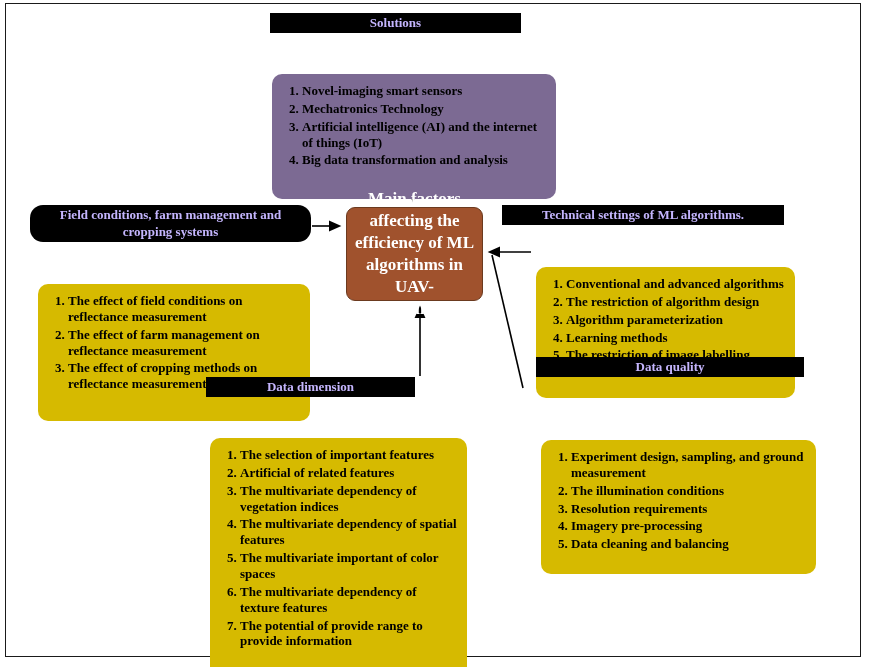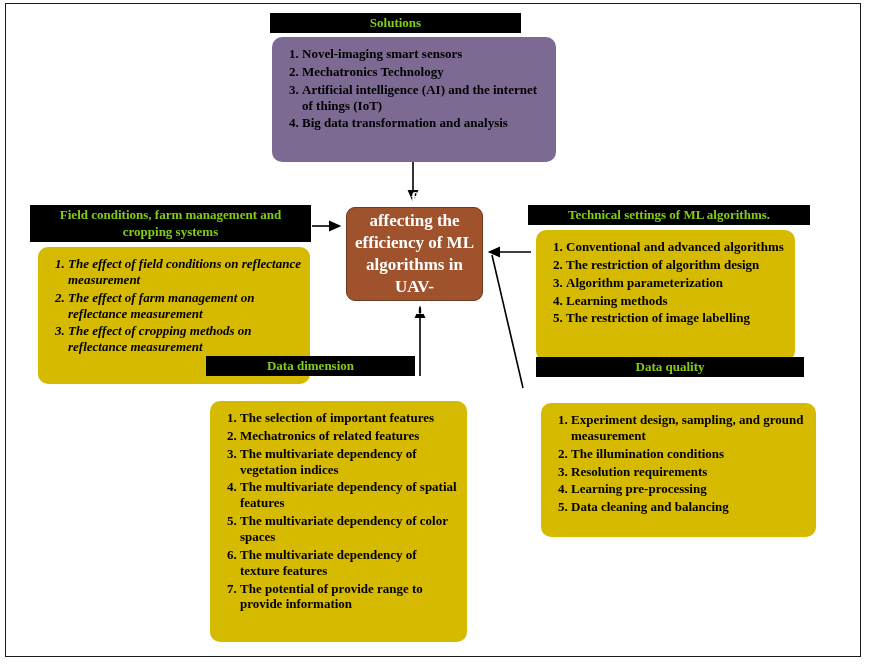--- a/index.html
+++ b/index.html
@@ -14,38 +14,39 @@
   .frame {
     position: absolute;
     left: 5px; top: 3px;
     width: 856px; height: 654px;
     border: 1px solid #1a1a1a;
     box-sizing: border-box;
   }
   .hdr {
     position: absolute;
     background: #000000;
-    color: #84cc16;
+    color: #c4b5fd;
     font-weight: bold;
     font-size: 13px;
     line-height: 1.3;
     display: flex;
     align-items: center;
     justify-content: center;
     text-align: center;
     box-sizing: border-box;
     padding: 1px 6px;
     z-index: 3;
   }
   .panel {
     position: absolute;
     border-radius: 10px;
     box-sizing: border-box;
     padding: 9px 8px 8px 4px;
     z-index: 2;
+    margin-top: 37px;
   }
   .panel.purple { background: #7c6a93; }
   .panel.yellow { background: #d6ba00; }
   .panel ol {
     margin: 0;
     padding: 0 0 0 26px;
     font-size: 13px;
     font-weight: bold;
     color: #000000;
     line-height: 1.22;
@@ -73,25 +74,25 @@
   svg.arrows {
     position: absolute;
     left: 0; top: 0;
     width: 873px; height: 667px;
     pointer-events: none;
     z-index: 1;
   }
   
   #solutions-header { left: 270px; top: 13px;  width: 251px; height: 20px; }
   #solutions-panel  { left: 272px; top: 37px;  width: 284px; height: 125px; }
-  #field-header     { left: 30px;  top: 205px; width: 281px; height: 37px; }
-  #field-panel      { left: 38px;  top: 247px; width: 272px; height: 137px; font-style: italic; }
-  #tech-header      { left: 528px; top: 205px; width: 282px; height: 20px; }
+  #field-header     { left: 30px;  top: 205px; width: 281px; height: 37px; border-radius: 13px; }
+  #field-panel      { left: 38px;  top: 247px; width: 272px; height: 137px; }
+  #tech-header      { left: 502px; top: 205px; width: 282px; height: 20px; }
   #tech-panel       { left: 536px; top: 230px; width: 259px; height: 131px; }
-  #dim-header       { left: 206px; top: 356px; width: 209px; height: 20px; justify-content: center; }
+  #dim-header       { left: 206px; top: 377px; width: 209px; height: 20px; justify-content: center; }
   #dim-panel        { left: 210px; top: 401px; width: 257px; height: 241px; }
   #quality-header   { left: 536px; top: 357px; width: 268px; height: 20px; }
   #quality-panel    { left: 541px; top: 403px; width: 275px; height: 134px; }
 </style>
 </head>
 <body>
 
 <div id="page">
   <div class="frame"></div>
 
@@ -143,38 +144,38 @@
         <li>The restriction of image labelling</li>
       </ol>
   </div>
 
   <div class="hdr" id="dim-header">
     <span>Data dimension</span>
   </div>
   <div class="panel yellow" id="dim-panel">
     <ol>
         <li>The selection of important features</li>
-        <li>Mechatronics of related features</li>
+        <li>Artificial of related features</li>
         <li>The multivariate dependency of vegetation indices</li>
         <li>The multivariate dependency of spatial features</li>
-        <li>The multivariate dependency of color spaces</li>
+        <li>The multivariate important of color spaces</li>
         <li>The multivariate dependency of texture features</li>
         <li>The potential of provide range to provide information</li>
       </ol>
   </div>
 
   <div class="hdr" id="quality-header">
     <span>Data quality</span>
   </div>
   <div class="panel yellow" id="quality-panel">
     <ol>
         <li>Experiment design, sampling, and ground measurement</li>
         <li>The illumination conditions</li>
         <li>Resolution requirements</li>
-        <li>Learning pre-processing</li>
+        <li>Imagery pre-processing</li>
         <li>Data cleaning and balancing</li>
       </ol>
   </div>
 
   <div class="center-box">
     <span>Main factors affecting the efficiency of ML algorithms in UAV-Agriculture.</span>
   </div>
 </div>
 
 </body></html>

